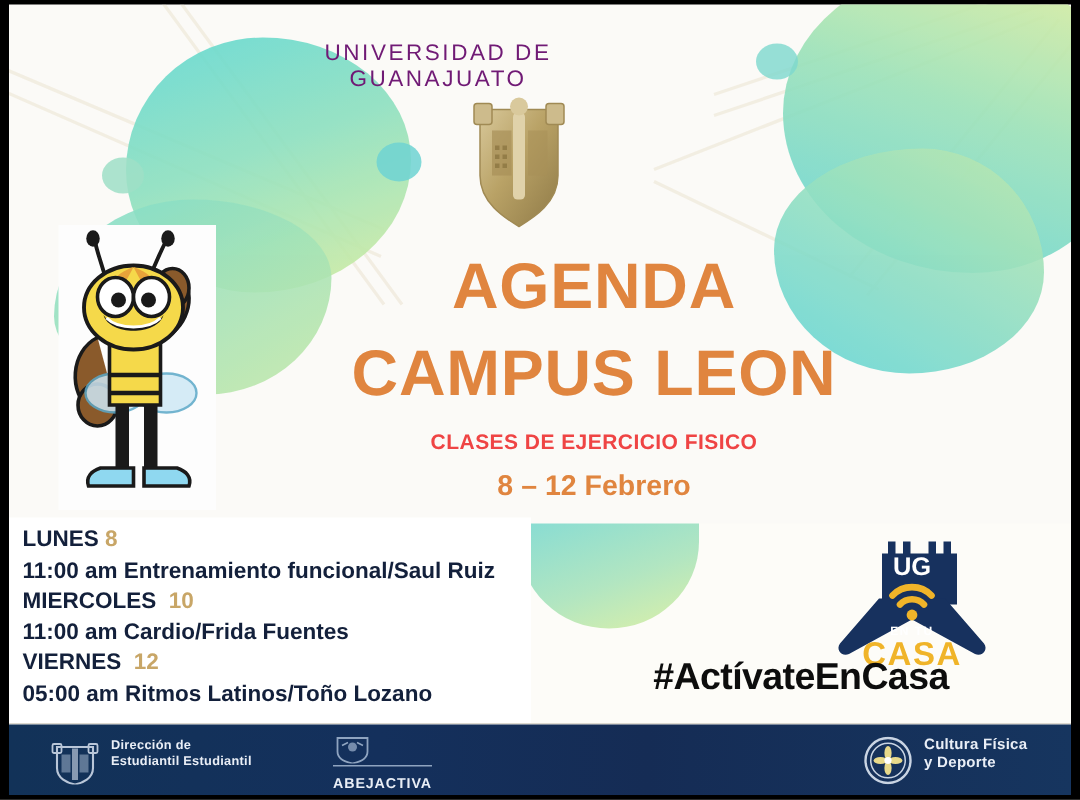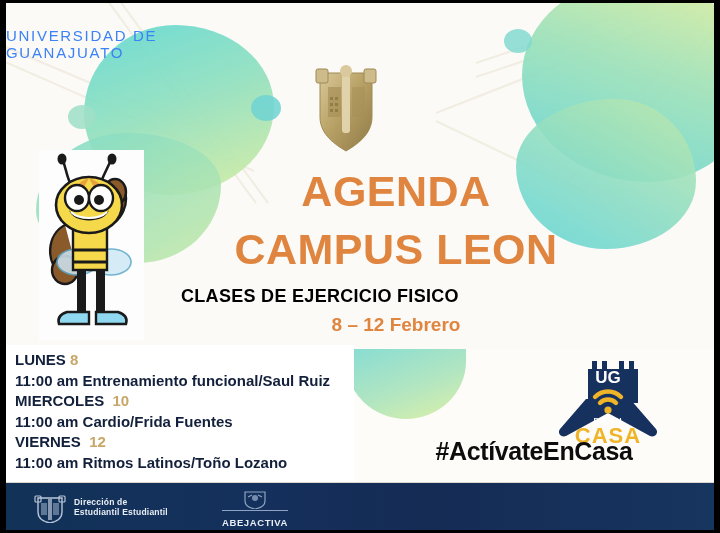--- a/index.html
+++ b/index.html
@@ -20,37 +20,37 @@
   .bl5{right:-38px;top:-26px;width:230px;height:205px;
        background:linear-gradient(200deg,#e4ef9e 0%,#9fe2b8 45%,#62d4d8 100%);
        border-radius:52% 48% 45% 55%/48% 55% 45% 52%;opacity:.92;}
   .bl6{right:18px;top:96px;width:180px;height:150px;
        background:linear-gradient(210deg,#bfe8ad 0%,#63d5d8 100%);
        border-radius:55% 45% 50% 50%/45% 55% 45% 55%;opacity:.9;}
   .bl7{right:182px;top:26px;width:28px;height:24px;background:#7ed9cf;opacity:.8;}
   .lines{position:absolute;left:0;top:0;width:708px;height:230px;opacity:.55;}
 
   
-  .uni-name{position:absolute;left:0;top:24px;width:572px;
-            color:#3b82f6;font-size:15px;letter-spacing:1.7px;line-height:17px;
+  .uni-name{position:absolute;left:0;top:24px;width:572px;text-align:center;
+            color:#701a75;font-size:15px;letter-spacing:1.7px;line-height:17px;
             font-weight:400;}
   .crest{position:absolute;left:308px;top:58px;width:64px;height:92px;}
 
   
   .mascot-card{position:absolute;left:33px;top:147px;width:105px;height:190px;
                background:#fdfdfd;}
   .mascot{position:absolute;left:33px;top:147px;width:105px;height:190px;}
 
   
   .t-agenda{position:absolute;left:175px;top:164px;width:430px;text-align:center;
             color:#e0853f;font-weight:700;font-size:43px;letter-spacing:.5px;}
   .t-campus{position:absolute;left:175px;top:222px;width:430px;text-align:center;
             color:#e0853f;font-weight:700;font-size:43px;letter-spacing:.5px;}
-  .t-sub{position:absolute;left:175px;top:283px;width:430px;
-         color:#000000;font-weight:700;font-size:18px;letter-spacing:.3px;}
+  .t-sub{position:absolute;left:175px;top:283px;width:430px;text-align:center;
+         color:#ef4444;font-weight:700;font-size:14px;letter-spacing:.3px;}
   .t-date{position:absolute;left:175px;top:311px;width:430px;text-align:center;
           color:#e0853f;font-weight:700;font-size:19px;}
 
   
   .sched{position:absolute;left:0px;top:342px;width:348px;height:138px;background:#ffffff;}
   .sched-inner{position:absolute;left:9px;top:347px;width:340px;}
   .day{color:#13203b;font-weight:700;font-size:15px;line-height:20px;white-space:nowrap;}
   .day .num{color:#c8a667;font-weight:700;}
   .cls{color:#13203b;font-weight:700;font-size:15px;line-height:21px;white-space:nowrap;}
 
@@ -60,21 +60,21 @@
   .rp-blob{position:absolute;left:-8px;top:-16px;width:120px;height:86px;
            background:linear-gradient(160deg,#6fd6d4 0%,#a9e3bb 60%,#d9ef9f 100%);
            border-radius:0 0 58% 58%/0 0 78% 78%;opacity:.9;}
   .uglogo{position:absolute;left:188px;top:4px;width:132px;height:92px;}
   .hashtag{position:absolute;left:0;top:88px;width:360px;text-align:center;
            color:#0d0d0d;font-weight:700;font-size:25px;letter-spacing:-.4px;}
 
   
   .footer{position:absolute;left:0;top:480px;width:708px;height:47px;
           background:linear-gradient(90deg,#123258 0%,#14305c 35%,#152c55 60%,#16355f 100%);}
-  .f-item{position:absolute;display:flex;align-items:center;}
+  .f-item{position:absolute;display:flex;align-items:flex-start;}
   .f-txt{color:#e9eef6;font-weight:700;font-size:8.5px;line-height:10.5px;letter-spacing:.2px;}
   .seam{position:absolute;left:0;top:479px;width:708px;height:1px;background:#dcd8cf;}
 </style>
 </head>
 <body>
 
 <div id="poster">
   <div id="frame">
 
     <svg class="lines" viewBox="0 0 708 230">
@@ -171,21 +171,21 @@
       <div>
         <div class="day"><span>LUNES</span> <span class="num">8</span></div>
         <div class="cls">11:00 am  Entrenamiento funcional/Saul Ruiz</div>
       </div>
       <div>
         <div class="day"><span>MIERCOLES</span>&nbsp; <span class="num">10</span></div>
         <div class="cls">11:00 am  Cardio/Frida Fuentes</div>
       </div>
       <div>
         <div class="day"><span>VIERNES</span>&nbsp; <span class="num">12</span></div>
-        <div class="cls">11:00 am Ritmos Latinos/Toño Lozano</div>
+        <div class="cls">05:00 am Ritmos Latinos/Toño Lozano</div>
       </div>
     </div>
 
     <div class="rpanel">
       <div class="rp-blob"></div>
       <svg class="uglogo" viewBox="0 0 132 92">
         <path d="M46 16 h4 v-8 h5 v8 h5 v-8 h5 v8 h12 v-8 h5 v8 h5 v-8 h5 v8 h4 v34 h-50 z" fill="#17315e"></path>
         <path d="M44 46 L18 76 c-3 4 1 9 6 7 L66 60 L108 83 c5 2 9 -3 6 -7 L88 46 z" fill="#17315e"></path>
         <text x="66" y="30" font-family="Liberation Sans, sans-serif" font-size="17" font-weight="700" fill="#ffffff" text-anchor="middle">UG</text>
         <g stroke="#f0b429" fill="none" stroke-width="4.4" stroke-linecap="round">
@@ -220,16 +220,33 @@
       <div class="f-item" style="left:216px;top:6px;flex-direction:column;">
         <svg width="26" height="20" viewBox="0 0 26 20">
           <path d="M3 3 h20 v9 c0 5 -5 7 -10 8 C8 19 3 17 3 12 Z" fill="none" stroke="#8fa4c0" stroke-width="1.2"></path>
           <circle cx="13" cy="9" r="3" fill="#8fa4c0" opacity=".8"></circle>
           <path d="M6 8 l4 -2 M20 8 l-4 -2" stroke="#8fa4c0" stroke-width="1.1"></path>
         </svg>
         <div class="f-txt" style="font-size:9.5px;border-top:1px solid #8fa4c0;border-bottom:1px solid #8fa4c0;padding:7px 0;margin-top:1px;letter-spacing:.6px;">ABEJACTIVA</div>
         <div class="f-txt" style="font-size:8px;">UG</div>
       </div>
 
+      <div class="f-item" style="left:570px;top:8px;">
+        <svg width="32" height="32" viewBox="0 0 32 32">
+          <circle cx="16" cy="16" r="15" fill="none" stroke="#c9d4e3" stroke-width="1.6"></circle>
+          <circle cx="16" cy="16" r="11.5" fill="none" stroke="#c9d4e3" stroke-width="1"></circle>
+          <g fill="#e8d98a">
+            <ellipse cx="16" cy="11" rx="2.4" ry="4.6"></ellipse>
+              <ellipse cx="16" cy="21" rx="2.4" ry="4.6"></ellipse>
+            <ellipse cx="11" cy="16" rx="4.6" ry="2.4"></ellipse>
+              <ellipse cx="21" cy="16" rx="4.6" ry="2.4"></ellipse>
+          </g>
+          <circle cx="16" cy="16" r="2.4" fill="#fff"></circle>
+        </svg>
+        <div style="margin-left:8px;">
+          <div class="f-txt" style="font-size:10px;line-height:12px;">Cultura Física</div>
+          <div class="f-txt" style="font-size:10px;line-height:12px;">y Deporte</div>
+        </div>
+      </div>
     </div>
 
   </div>
 </div>
 
 </body></html>

